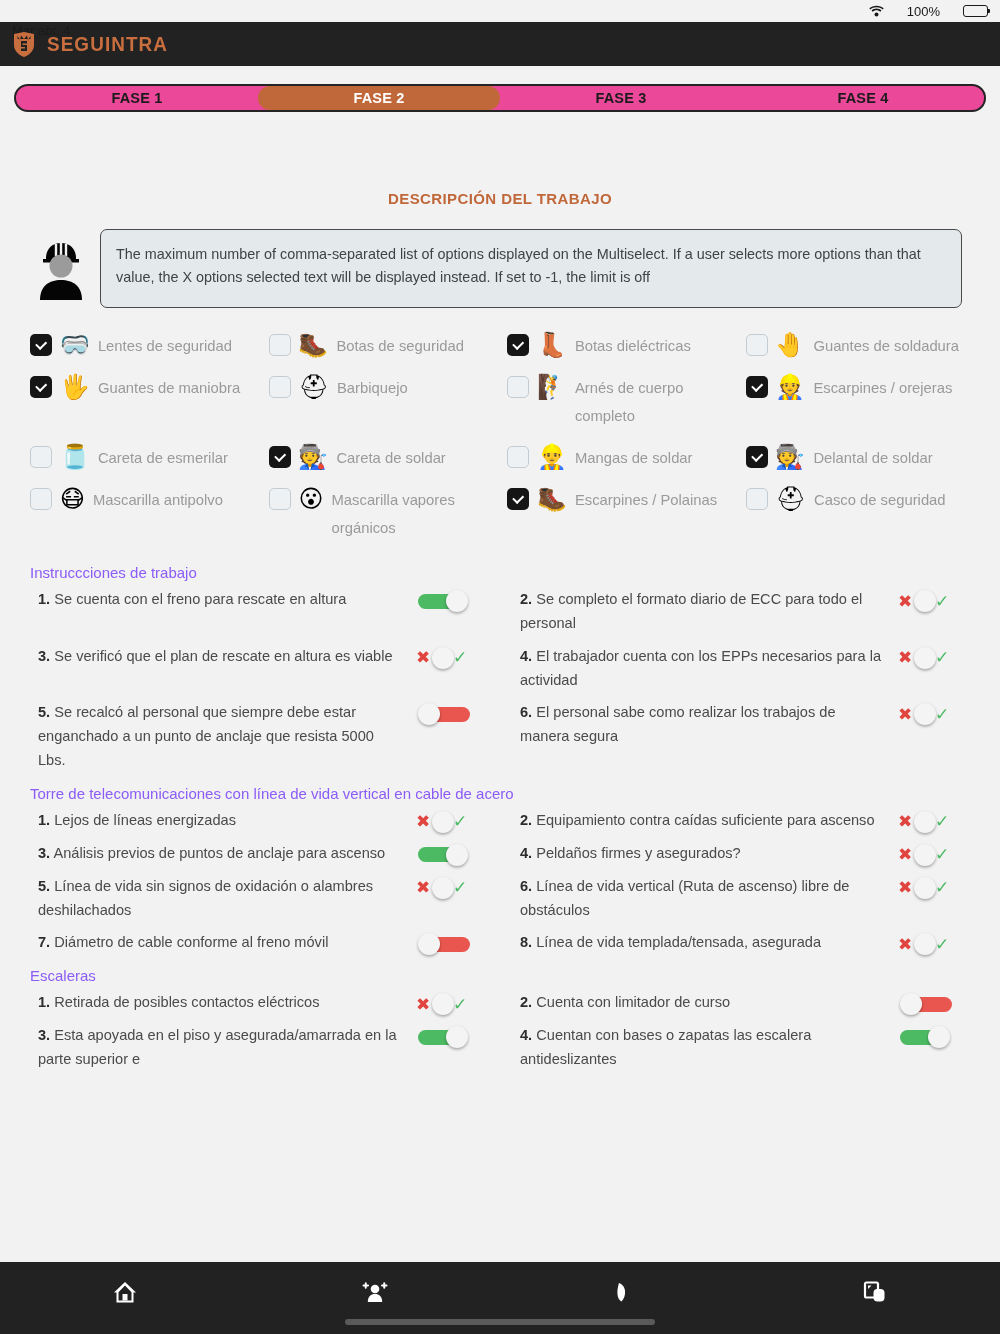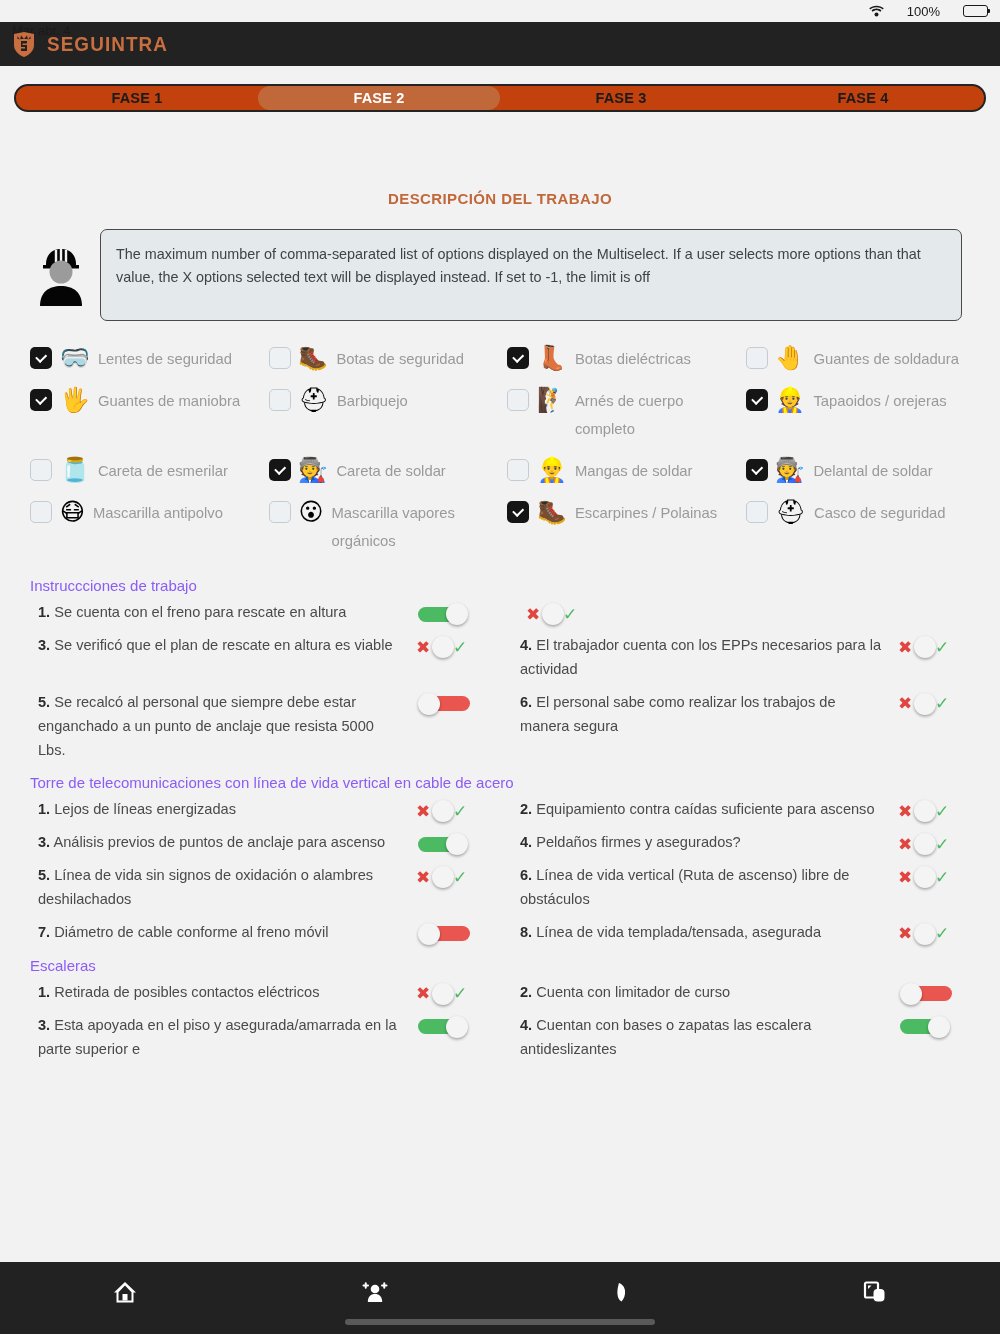--- a/index.html
+++ b/index.html
@@ -39,38 +39,38 @@
     color: #c96f3f; font-size: 21px; font-weight: bold;
     letter-spacing: 1.2px;
     font-family: "Liberation Sans", sans-serif;
     transform: scaleX(0.9); transform-origin: left center;
   }
 
   
   .phasebar-wrap { padding: 18px 14px 0 14px; }
   .phasebar {
     height: 28px; border: 2px solid #242424; border-radius: 16px;
-    background: #c2410c; display: flex; overflow: hidden;
+    background: #ec4899; display: flex; overflow: hidden;
   }
   .phase {
     flex: 1; display: flex; align-items: center; justify-content: center;
     font-size: 14.5px; font-weight: bold; color: #1b1b1b;
     border-radius: 16px; cursor: pointer; letter-spacing: .2px;
   }
   .phase.active { background: #c1683b; color: #ffffff; }
 
   
   .section-title {
     text-align: center; color: #c1683b; font-weight: bold;
     font-size: 15px; letter-spacing: .4px; margin-top: 78px;
   }
   .desc-row { display: flex; align-items: center; padding: 22px 38px 0 30px; gap: 8px; }
   .worker-icon { width: 62px; height: 66px; flex: 0 0 62px; }
   .desc-box {
-    flex: 1; height: 92px; background: #e4e9ec;
+    flex: 1; height: 79px; background: #e4e9ec;
     border: 1.6px solid #4a4a4a; border-radius: 7px;
     padding: 13px 15px; color: #3e4446; font-size: 14.4px; line-height: 1.62;
   }
 
   
   .ppe-grid {
     display: grid; grid-template-columns: repeat(4, 1fr);
     padding: 24px 16px 0 30px; row-gap: 14px;
   }
   .ppe-item { display: flex; align-items: flex-start; gap: 8px; padding-right: 6px; }
@@ -221,21 +221,21 @@
       <span class="ppe-label">Barbiquejo</span>
     </div>
     <div class="ppe-item">
       <span class="chk off"></span>
       <span class="ppe-emoji">🧗</span>
       <span class="ppe-label">Arnés de cuerpo completo</span>
     </div>
     <div class="ppe-item">
       <span class="chk on"></span>
       <span class="ppe-emoji">👷</span>
-      <span class="ppe-label">Tapaoidos / orejeras</span>
+      <span class="ppe-label">Escarpines / orejeras</span>
     </div>
 
     <div class="ppe-item">
       <span class="chk off"></span>
       <span class="ppe-emoji">🫙</span>
       <span class="ppe-label">Careta de esmerilar</span>
     </div>
     <div class="ppe-item">
       <span class="chk on"></span>
       <span class="ppe-emoji">🧑‍🏭</span>
@@ -288,20 +288,24 @@
           </div>
           <div class="toggle-cell">
             <span class="tg on">
                 <span class="track"></span>
                 <span class="knob"></span>
               </span>
           </div>
         </div>
 
         <div class="q-row">
+          <div class="q-text">
+            <span class="q-num">2.</span>
+            <span>Se completo el formato diario de ECC para todo el personal</span>
+          </div>
           <div class="toggle-cell">
             <span class="tg unset">
                 <span class="x-mark">✖</span>
                 <span class="knob"></span>
                 <span class="v-mark">✓</span>
               </span>
           </div>
         </div>
 
         <div class="q-row">

